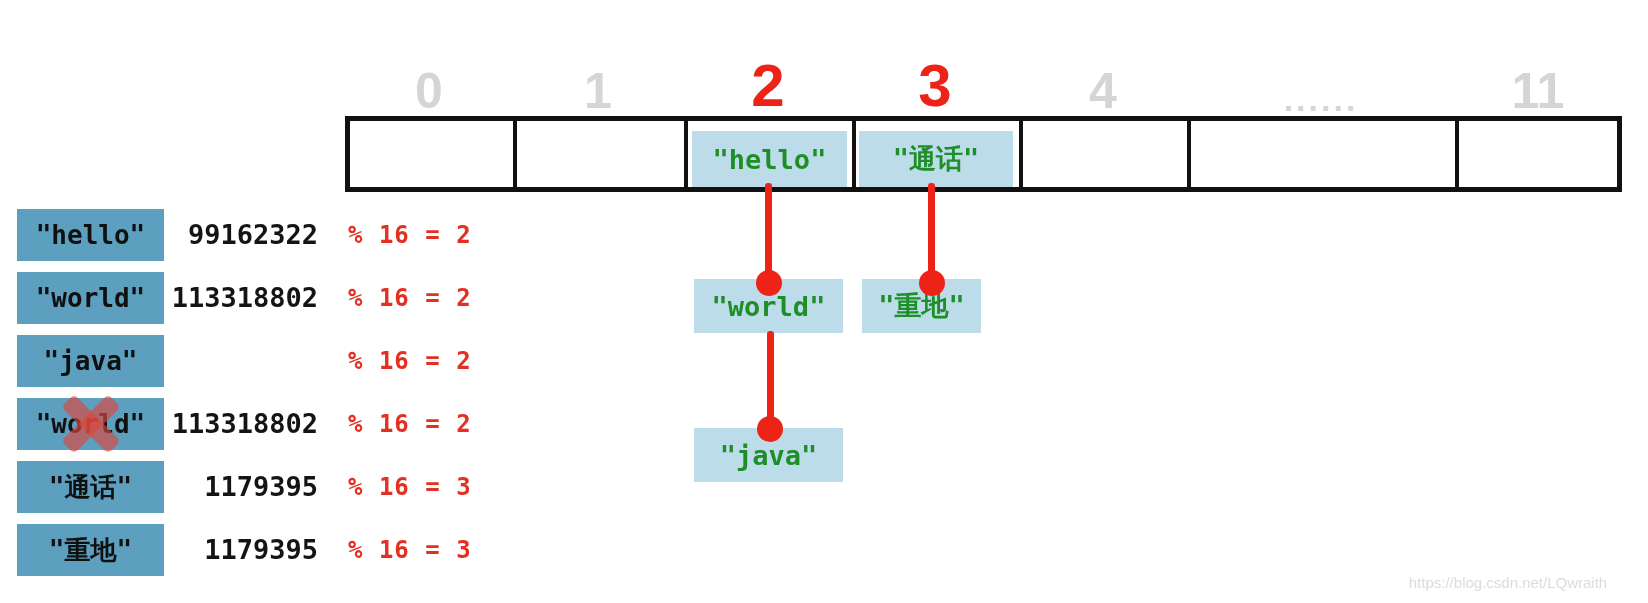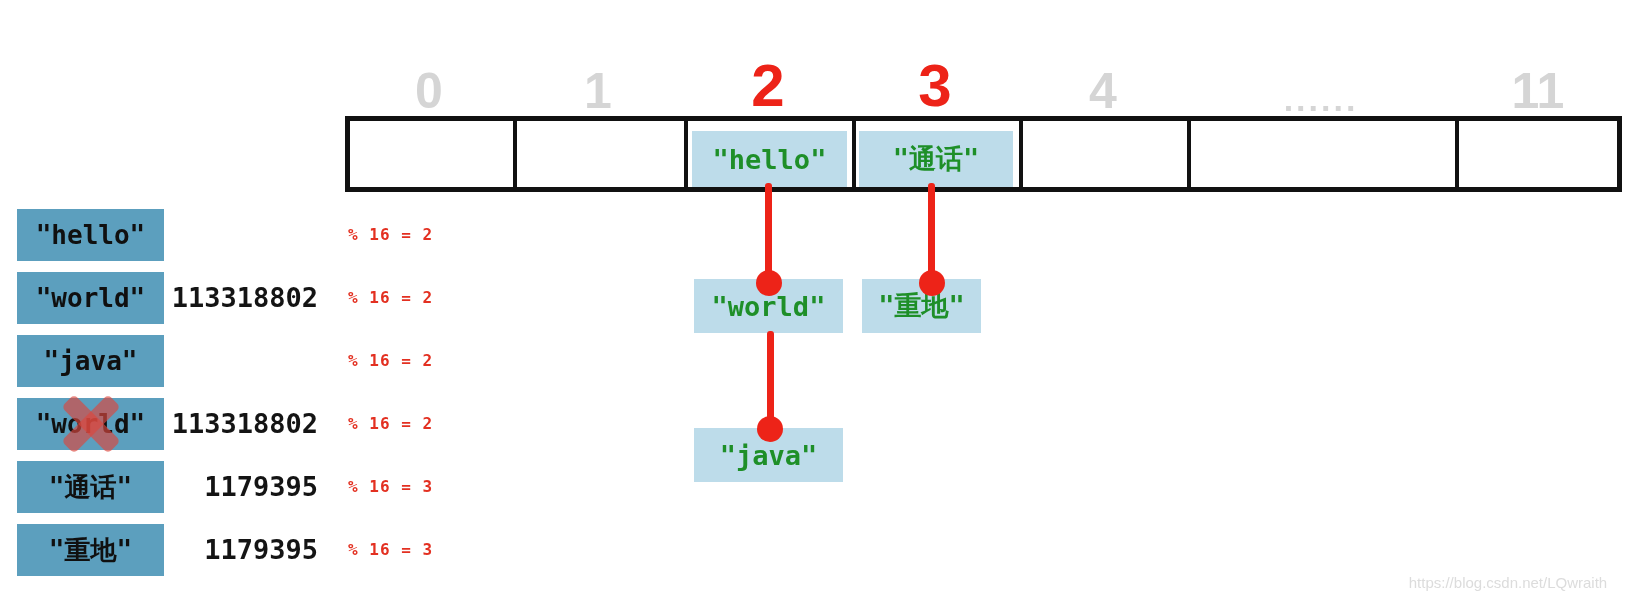--- a/index.html
+++ b/index.html
@@ -63,21 +63,21 @@
     position:absolute; left:17px; top:0; width:147px; height:52px;
     background:#5c9fbe; color:#101010; font-size:26px;
     display:flex; align-items:center; justify-content:center;
   }
   .hashnum {
     position:absolute; left:160px; top:0; width:158px; height:52px;
     line-height:52px; text-align:right; font-size:27px; color:#141414;
   }
   .modexp {
     position:absolute; left:348px; top:0; height:52px; line-height:52px;
-    font-size:16px; color:#e33021; letter-spacing:1px;
+    font-size:24px; color:#e33021; letter-spacing:1px;
   }
 
   
   .xmark { position:absolute; left:17px; top:0; width:147px; height:52px; z-index:4; }
   .xbar {
     position:absolute; left:41px; top:17px; width:66px; height:18px;
     border-radius:5px; background:rgba(218,72,62,0.66);
   }
   .xbar.a { transform:rotate(45deg); }
   .xbar.b { transform:rotate(-45deg); }
@@ -119,20 +119,21 @@
 
   <div class="vline line1"></div>
   <div class="dot dot1"></div>
   <div class="vline line2"></div>
   <div class="dot dot2"></div>
   <div class="vline line3"></div>
   <div class="dot dot3"></div>
 
   <div class="hrow r0">
     <div class="keybox mono">"hello"</div>
+    <div class="hashnum mono">99162322</div>
     <div class="modexp mono">% 16 = 2</div>
   </div>
   <div class="hrow r1">
     <div class="keybox mono">"world"</div>
     <div class="hashnum mono">113318802</div>
     <div class="modexp mono">% 16 = 2</div>
   </div>
   <div class="hrow r2">
     <div class="keybox mono">"java"</div>
     <div class="modexp mono">% 16 = 2</div>

